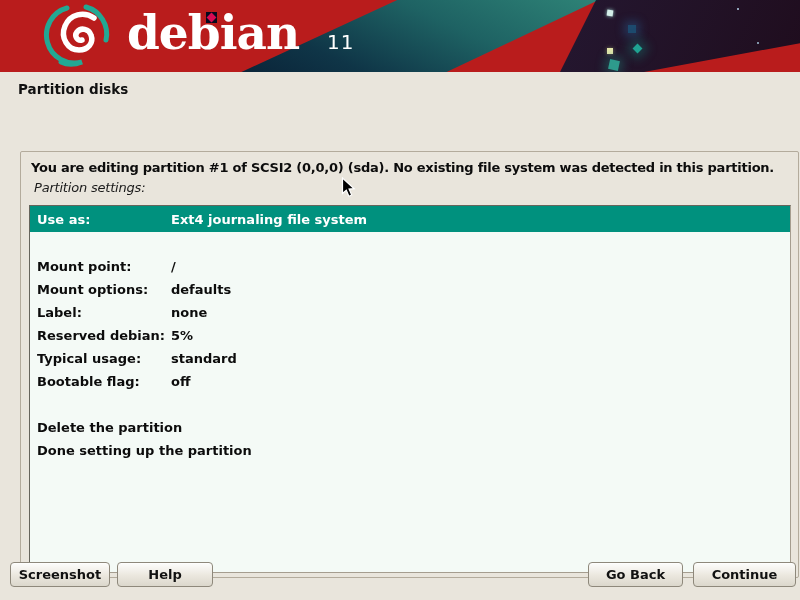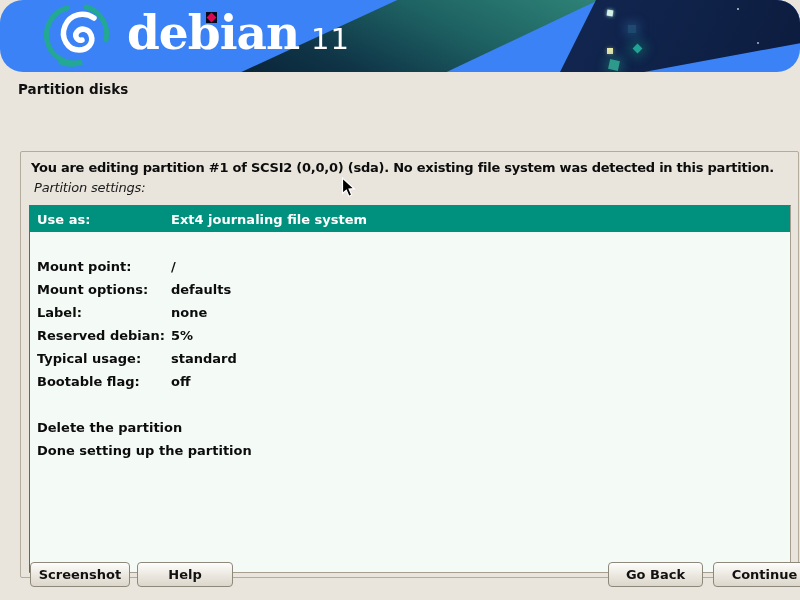--- a/index.html
+++ b/index.html
@@ -7,21 +7,21 @@
   body { font-family:"DejaVu Sans","Liberation Sans",sans-serif; }
 
   .screen {
     position:relative; width:800px; height:600px;
     background:#e9e5dc; overflow:hidden;
   }
 
   
   .banner {
     position:absolute; left:0; top:0; width:800px; height:72px;
-    background:#3b82f6; overflow:hidden;border-radius:23px;
+    background:#b91c1c; overflow:hidden;
   }
   .deco-teal {
     position:absolute; left:230px; top:0; width:380px; height:72px;
     background:linear-gradient(205deg,#2f8578 0%,#1e6263 40%,#0f3547 75%,#0a2338 100%);
     clip-path:polygon(44% 0, 97% 0, 57% 100%, 3% 100%);
   }
   .deco-navy {
     position:absolute; left:560px; top:0; width:240px; height:72px;
     background:linear-gradient(115deg,#0a1634 0%,#071028 55%,#040a1e 100%);
     clip-path:polygon(15% 0, 100% 0, 100% 60%, 35% 100%, 0 100%);
@@ -41,21 +41,21 @@
     position:absolute; left:127px; top:0; height:66px;
     display:flex; align-items:baseline;
   }
   .distro {
     font-family:"DejaVu Serif","Liberation Serif",serif;
     font-weight:bold; font-size:47px; color:#ffffff;
     letter-spacing:-1px; line-height:66px;
   }
   .ver {
     font-family:"DejaVu Sans","Liberation Sans",sans-serif;
-    font-size:29px; color:#ffffff; margin-left:12px; letter-spacing:1px;
+    font-size:20px; color:#ffffff; margin-left:28px; letter-spacing:1px;
   }
   .idot {
     position:absolute; left:206px; top:12px; width:11px; height:11px;
     background:#040a1e;
   }
   .idot::after {
     content:""; position:absolute; left:2px; top:2px; width:7px; height:7px;
     background:#d70a53; transform:rotate(45deg);
   }
 
@@ -95,21 +95,20 @@
 
   
   .btn {
     position:absolute; top:562px; height:25px;
     background:linear-gradient(#fdfdfc, #ebe7de 55%, #dbd7cc);
     border:1px solid #8e887b; border-radius:4px;
     font-family:"DejaVu Sans","Liberation Sans",sans-serif;
     font-size:13px; font-weight:bold; color:#111111;
     box-shadow:0 1px 0 rgba(255,255,255,.6) inset;
     cursor:pointer;
-    margin-left:20px;
   }
   .btn-screenshot { left:10px;  width:100px; }
   .btn-help      { left:117px; width:96px; }
   .btn-goback    { left:588px; width:95px; }
   .btn-continue  { left:693px; width:103px; }
 
   
   .cursor { position:absolute; left:341px; top:177px; pointer-events:none; }
 </style>
 </head>

